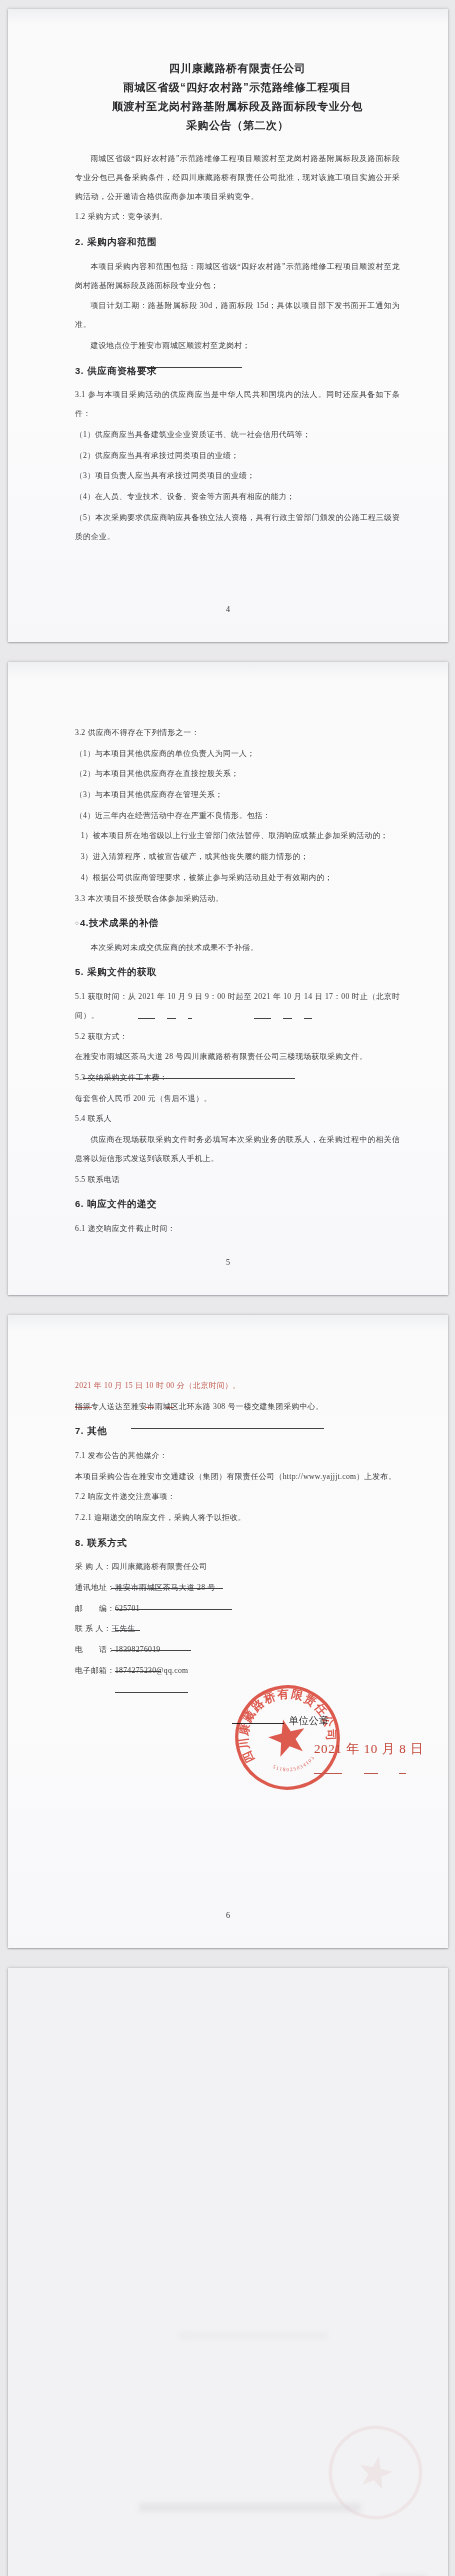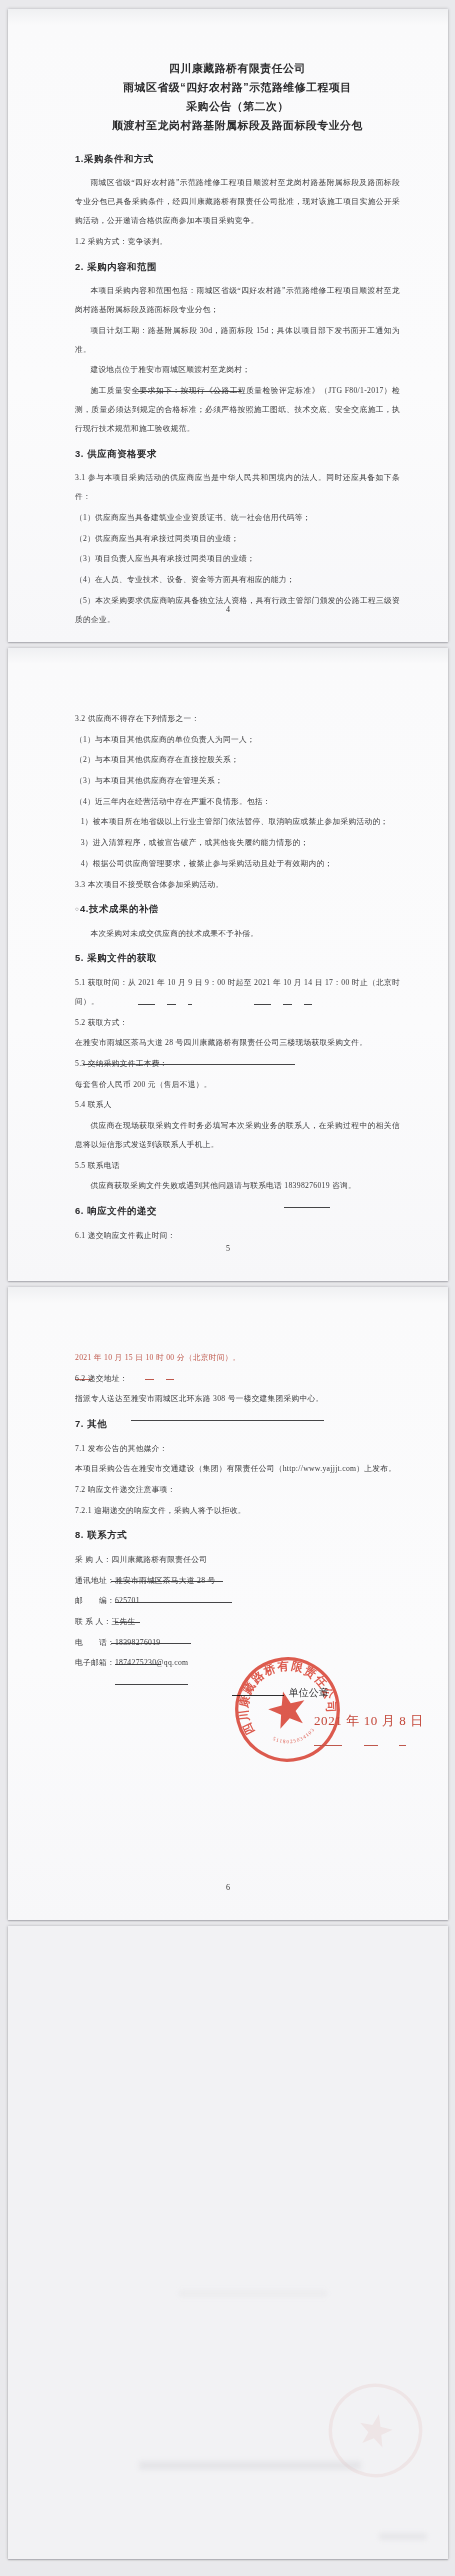--- a/index.html
+++ b/index.html
@@ -5,21 +5,21 @@
   html,body{margin:0;padding:0;}
   body{
     width:456px;height:2576px;overflow:hidden;
     background:#e9e9ec;
     font-family:"Liberation Serif","DejaVu Serif",serif;
   }
   .doc-wrap{padding-top:9px;}
   .page{
     position:relative;
     width:440px;height:633px;
-    margin:0 auto 6px;
+    margin:0 auto 20px;
     background:linear-gradient(180deg,#eff0f2 0,#fafafb 16px,#fbfbfc 60%,#f7f7f9 100%);
     box-shadow:0 0 2.8px rgba(50,50,60,.30), 0 0.6px 1.1px rgba(50,50,60,.25);
     overflow:hidden;
   }
   .page.last{background:#f2f2f4;}
   .content{
     padding:0 48px 0 67px;
     font-size:7.7px;color:#3a3a3c;
     letter-spacing:0.3px;text-align:justify;
   }
@@ -70,31 +70,29 @@
 </head>
 <body>
 
 <div class="doc-wrap">
 
   <div class="page">
     <div class="content">
         <div class="doc-title">
           <div>四川康藏路桥有限责任公司</div>
           <div>雨城区省级“四好农村路”示范路维修工程项目</div>
+          <div>顺渡村至龙岗村路基附属标段及路面标段专业分包</div>
           <div>采购公告（第二次）</div>
-          <div>顺渡村至龙岗村路基附属标段及路面标段专业分包</div>
         </div>
-        <div class="h1"><span>1.采购条件和方式</span></div>
         <div class="p indent"><span>雨城区省级“四好农村路”示范路维修工程项目顺渡村至龙岗村路基附属标段及路面标段专业分包已具备采购条件，经四川康藏路桥有限责任公司批准，现对该施工项目实施公开采购活动，公开邀请合格供应商参加本项目采购竞争。</span></div>
         <div class="p"><span>1.2 采购方式：竞争谈判。</span></div>
         <div class="h1"><span>2. 采购内容和范围</span></div>
         <div class="p indent"><span>本项目采购内容和范围包括：雨城区省级“四好农村路”示范路维修工程项目顺渡村至龙岗村路基附属标段及路面标段专业分包；</span></div>
         <div class="p indent"><span>项目计划工期：路基附属标段 30d，路面标段 15d；具体以项目部下发书面开工通知为准。</span></div>
         <div class="p indent"><span>建设地点位于</span><span class="u">雅安市雨城区顺渡村至龙岗村</span><span>；</span></div>
-        <div class="p indent"><span>施工质量安全要求如下：按现行《公路工程质量检验评定标准》（JTG F80/1-2017）检测，质量必须达到规定的合格标准；必须严格按照施工图纸、技术交底、安全交底施工，执行现行技术规范和施工验收规范。</span></div>
         <div class="h1"><span>3. 供应商资格要求</span></div>
         <div class="p"><span>3.1 参与本项目采购活动的供应商应当是中华人民共和国境内的法人。同时还应具备如下条件：</span></div>
         <div class="p"><span>（1）供应商应当具备建筑业企业资质证书、统一社会信用代码等；</span></div>
         <div class="p"><span>（2）供应商应当具有承接过同类项目的业绩；</span></div>
         <div class="p"><span>（3）项目负责人应当具有承接过同类项目的业绩；</span></div>
         <div class="p"><span>（4）在人员、专业技术、设备、资金等方面具有相应的能力；</span></div>
         <div class="p"><span>（5）本次采购要求供应商响应具备独立法人资格，具有行政主管部门颁发的公路工程三级资质的企业。</span></div>
       </div>
     <div class="pageno">4</div>
   </div>
@@ -114,31 +112,29 @@
         <div class="p indent"><span>本次采购对未成交供应商的技术成果不予补偿。</span></div>
         <div class="h1"><span>5. 采购文件的获取</span></div>
         <div class="p"><span>5.1 获取时间：从 </span><span class="u">2021</span><span> 年 </span><span class="u">10</span><span> 月 </span><span class="u">9</span><span> 日 9：00 时起至 </span><span class="u">2021</span><span> 年 </span><span class="u">10</span><span> 月 </span><span class="u">14</span><span> 日 17：00 时止（北京时间）。</span></div>
         <div class="p"><span>5.2 获取方式：</span></div>
         <div class="p"><span>在</span><span class="u">雅安市雨城区茶马大道 28 号四川康藏路桥有限责任公司三楼</span><span>现场获取采购文件。</span></div>
         <div class="p"><span>5.3 交纳采购文件工本费：</span></div>
         <div class="p"><span>每套售价人民币 200 元（售后不退）。</span></div>
         <div class="p"><span>5.4 联系人</span></div>
         <div class="p indent"><span>供应商在现场获取采购文件时务必填写本次采购业务的联系人，在采购过程中的相关信息将以短信形式发送到该联系人手机上。</span></div>
         <div class="p"><span>5.5 联系电话</span></div>
-        <div class="p indent"><span>供应商获取采购文件失败或遇到其他问题请与联系电话 </span><span class="u">18398276019</span><span> 咨询。</span></div>
         <div class="h1"><span>6. 响应文件的递交</span></div>
         <div class="p"><span>6.1 递交响应文件截止时间：</span></div>
       </div>
     <div class="pageno">5</div>
   </div>
 
   <div class="page">
     <div class="content">
         <div class="p gap-top"><span class="red u">2021</span><span class="red"> 年 10 月 15 日 </span><span class="red u">10</span><span class="red"> 时 </span><span class="red u">00</span><span class="red"> 分（北京时间）。</span></div>
-        <div class="p"><span>6.2 递交地址：</span></div>
         <div class="p"><span>指派专人送达至</span><span class="u">雅安市雨城区北环东路 308 号一楼交建集团采购中心。</span></div>
         <div class="h1"><span>7. 其他</span></div>
         <div class="p"><span>7.1 发布公告的其他媒介：</span></div>
         <div class="p"><span>本项目采购公告在雅安市交通建设（集团）有限责任公司（http://www.yajjjt.com）上发布。</span></div>
         <div class="p"><span>7.2 响应文件递交注意事项：</span></div>
         <div class="p"><span>7.2.1 逾期递交的响应文件，采购人将予以拒收。</span></div>
         <div class="h1"><span>8. 联系方式</span></div>
         <div class="p"><span>采 购 人：</span><span class="u">四川康藏路桥有限责任公司　　</span></div>
         <div class="p"><span>通讯地址：</span><span class="u">雅安市雨城区茶马大道 28 号　　</span></div>
         <div class="p"><span>邮　　编：</span><span class="u">625701</span></div>

